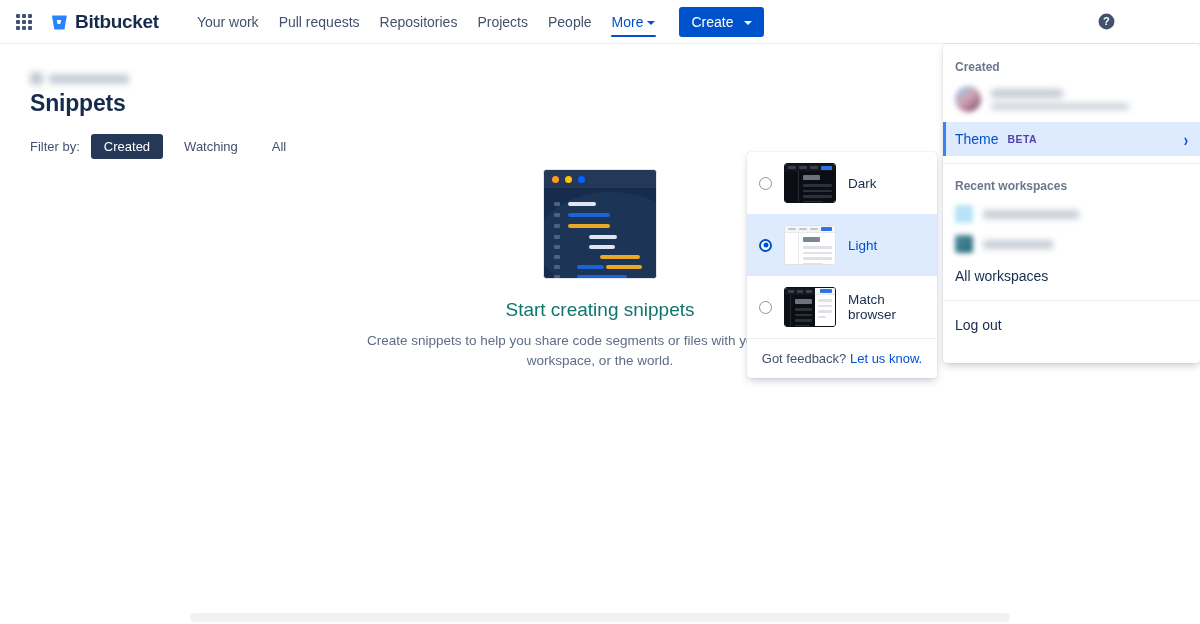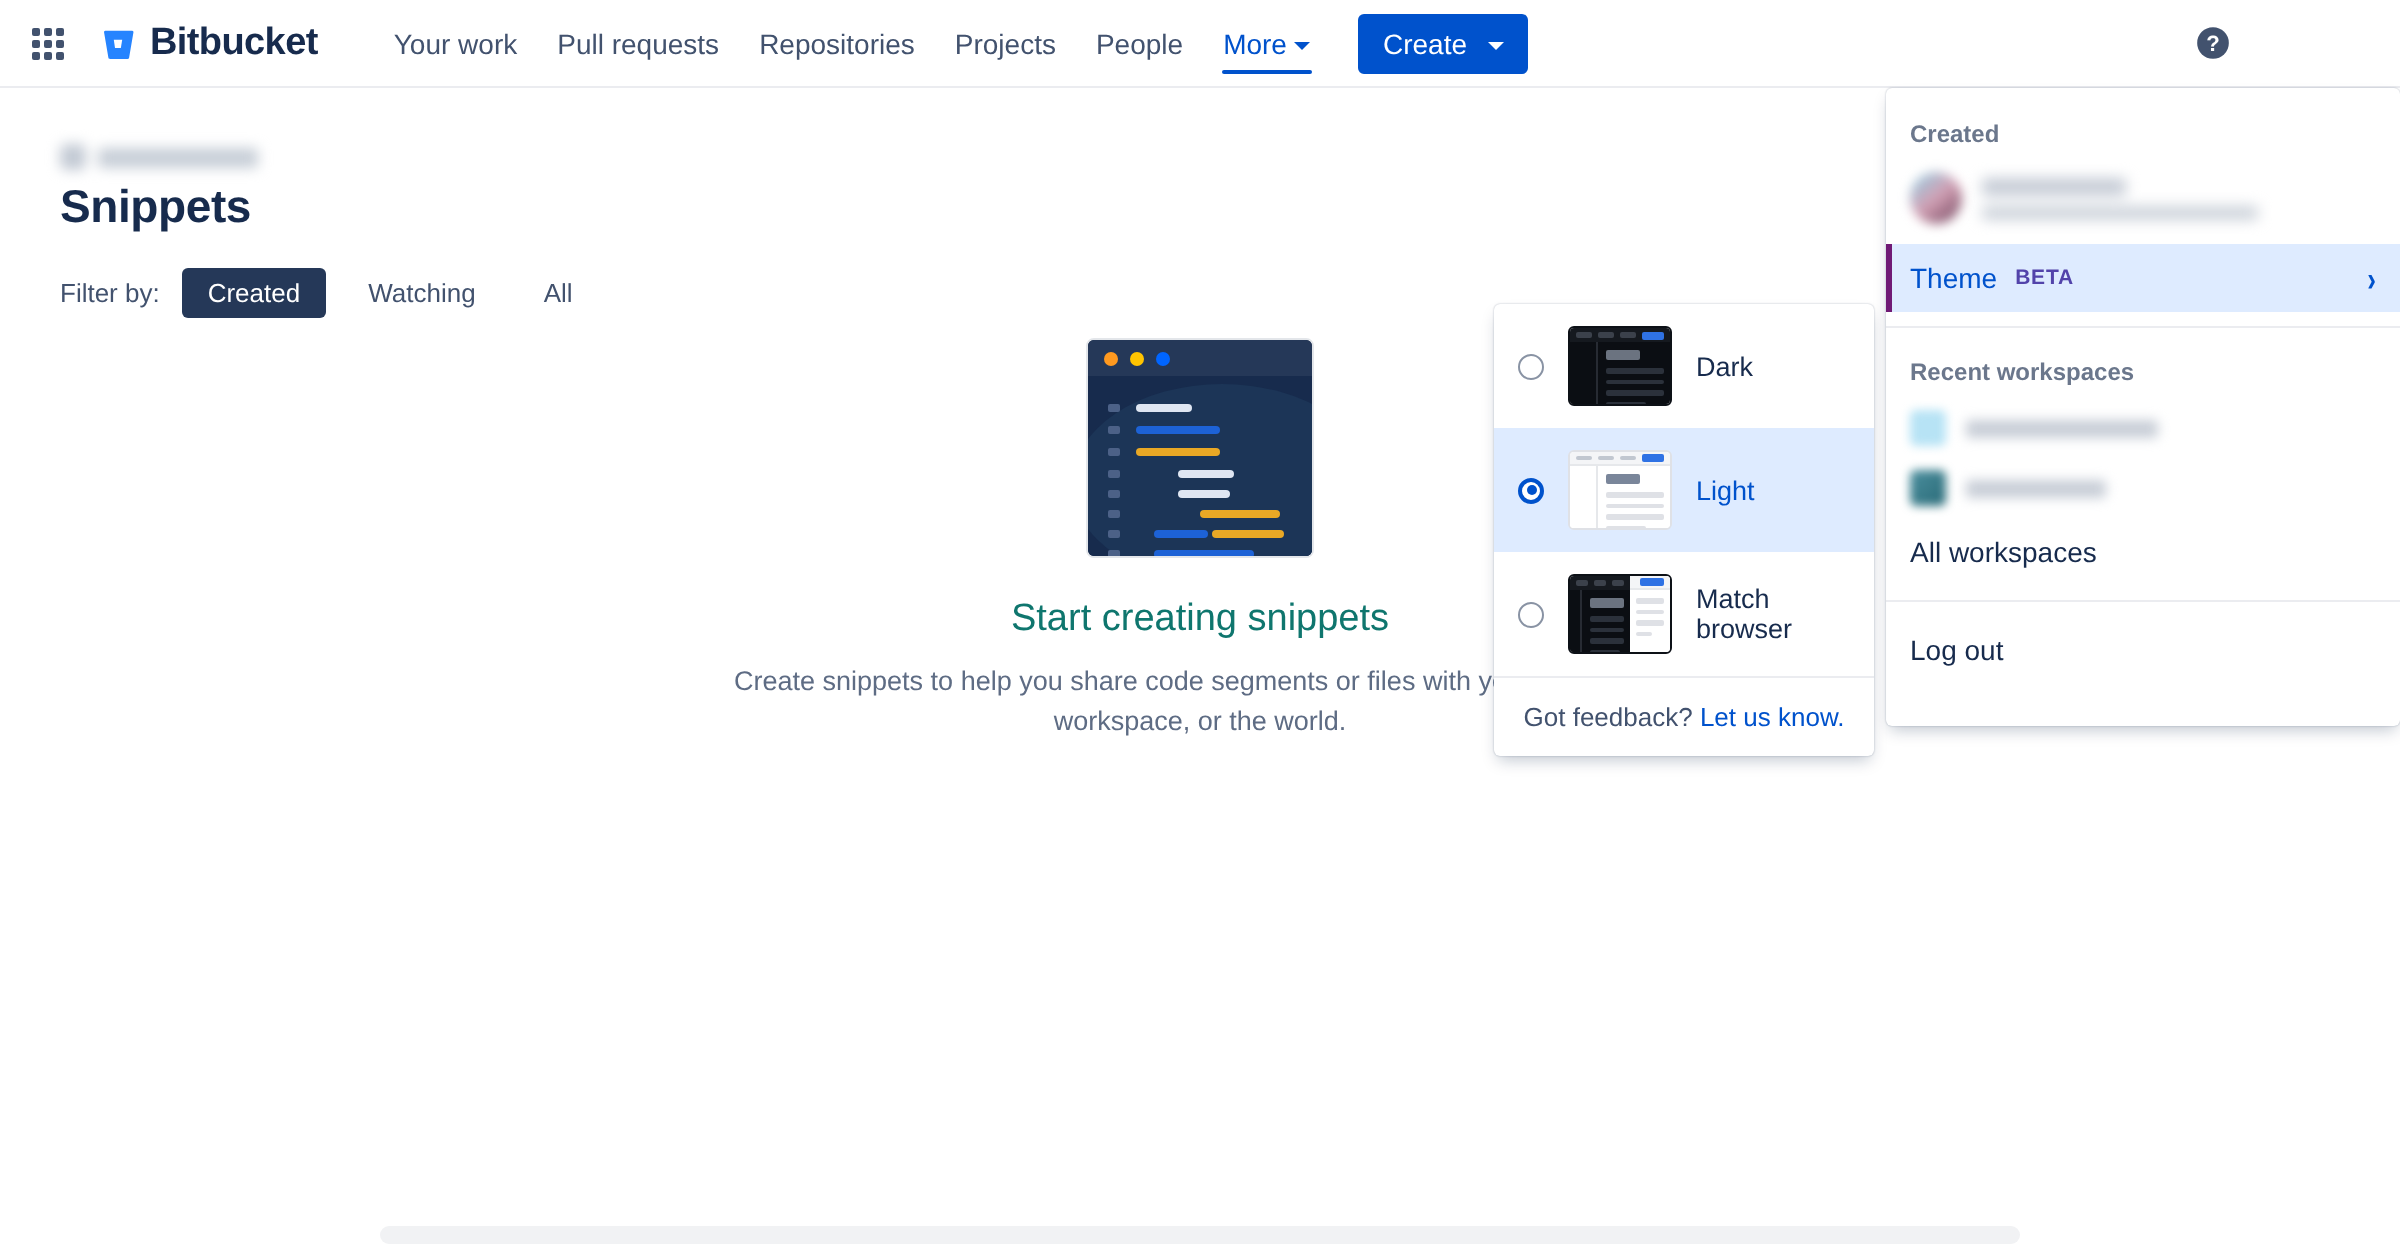--- a/index.html
+++ b/index.html
@@ -201,21 +201,21 @@
   .acct-lines { display: flex; flex-direction: column; gap: 5px; filter: blur(3.4px); }
   .acct-name { width: 72px; height: 9px; background: #c6ccd6; border-radius: 2px; }
   .acct-mail { width: 138px; height: 7px; background: #ccd2da; border-radius: 2px; }
 
   .menu-item {
     padding: 9px 12px; color: #172B4D;
     cursor: pointer; display: flex; align-items: center;
   }
   .menu-item.highlight {
     background: #DEEBFF; color: #0052CC;
-    border-left: 3px solid #701a75;
+    border-left: 3px solid #3b82f6;
     padding-left: 9px;
     justify-content: space-between;
   }
   .theme-left { display: flex; align-items: center; gap: 9px; }
   .beta-badge {
     font-size: 10.5px; font-weight: 700; letter-spacing: 0.4px;
     color: #5243AA;
   }
   .chev-right {
     color: #0052CC; font-size: 13px; font-weight: 700;

